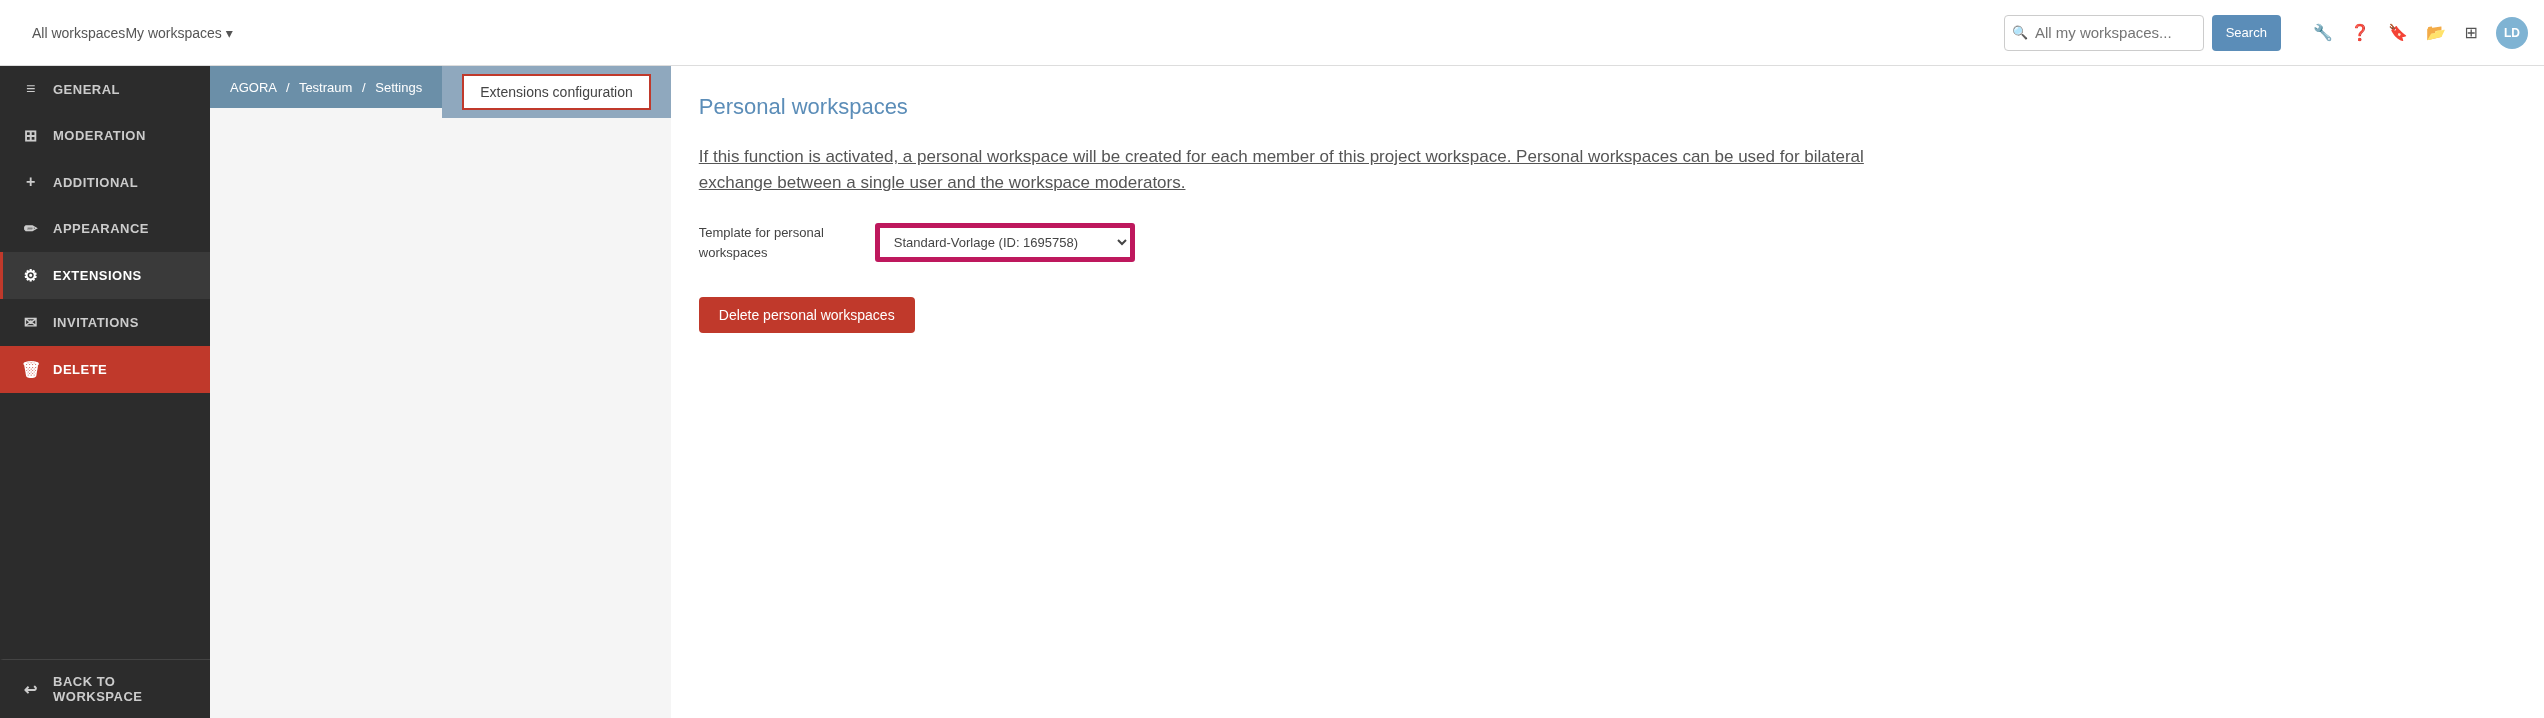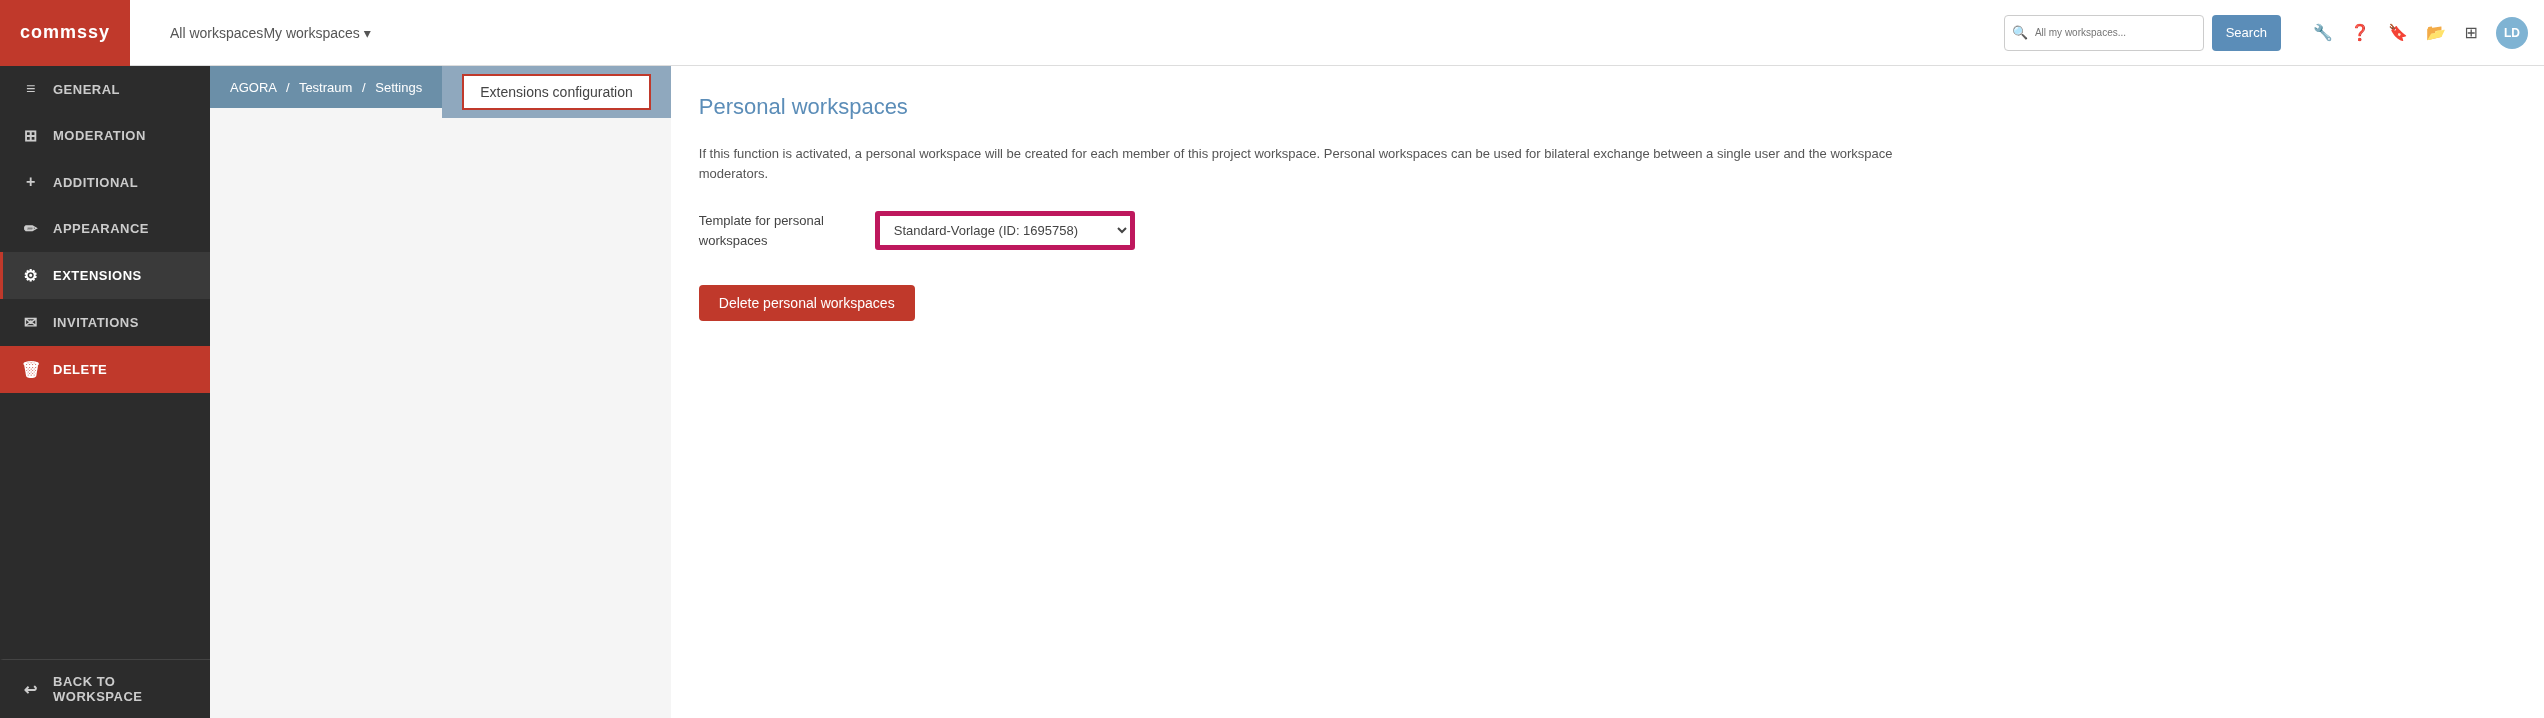--- a/index.html
+++ b/index.html
@@ -57,21 +57,21 @@
       border: 1px solid #ccc;
       border-radius: 4px;
       background: #fff;
       padding: 0 8px;
       height: 36px;
       width: 200px;
     }
     .search-input-wrap input {
       border: none;
       outline: none;
-      font-size: 10px;
+      font-size: 15px;
       color: #999;
       width: 160px;
       background: transparent;
     }
     .search-btn {
       background: #5b8db8;
       color: white;
       border: none;
       border-radius: 4px;
       padding: 6px 14px;
@@ -204,25 +204,26 @@
       overflow-y: auto;
       padding: 28px 28px;
     }
     .section-title {
       font-size: 22px;
       color: #5b8db8;
       font-weight: 400;
       margin-bottom: 24px;
     }
     .section-desc {
-      font-size: 13px;
+      font-size: 17px;
       color: #555;
       line-height: 1.5;
       margin-bottom: 28px;
       max-width: 1200px;
+      text-decoration: underline;
     }
 
     
     .checkbox-highlight-box {
       border: 2px solid #c0392b;
       border-radius: 2px;
       padding: 14px 16px;
       display: flex;
       align-items: center;
       gap: 100px;
@@ -277,23 +278,20 @@
       font-size: 14px;
       cursor: pointer;
       font-weight: 500;
       margin-top: 11px;
     }
   </style>
 </head>
 <body>
 
 <div class="top-nav">
-  <div class="logo-area">
-    <span class="logo-text">commssy</span>
-  </div>
   <div class="nav-links">
     <span class="nav-link">All workspaces</span>
     <span class="nav-link with-arrow">
       <span>My workspaces</span>
       <span>▾</span>
     </span>
   </div>
   <div class="search-area">
     <div class="search-input-wrap">
       <span style="color:#aaa;margin-right:6px;font-size:13px;">🔍</span>

